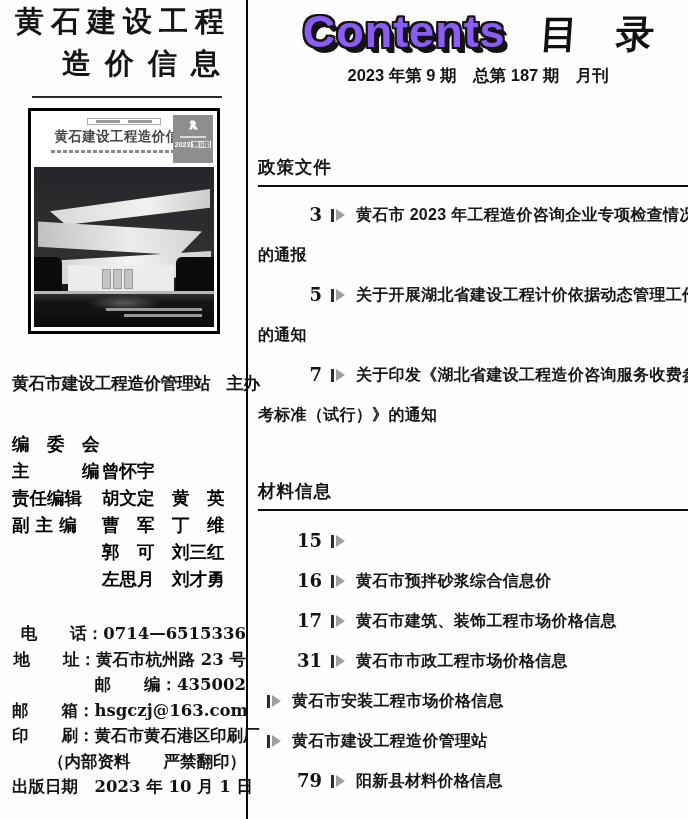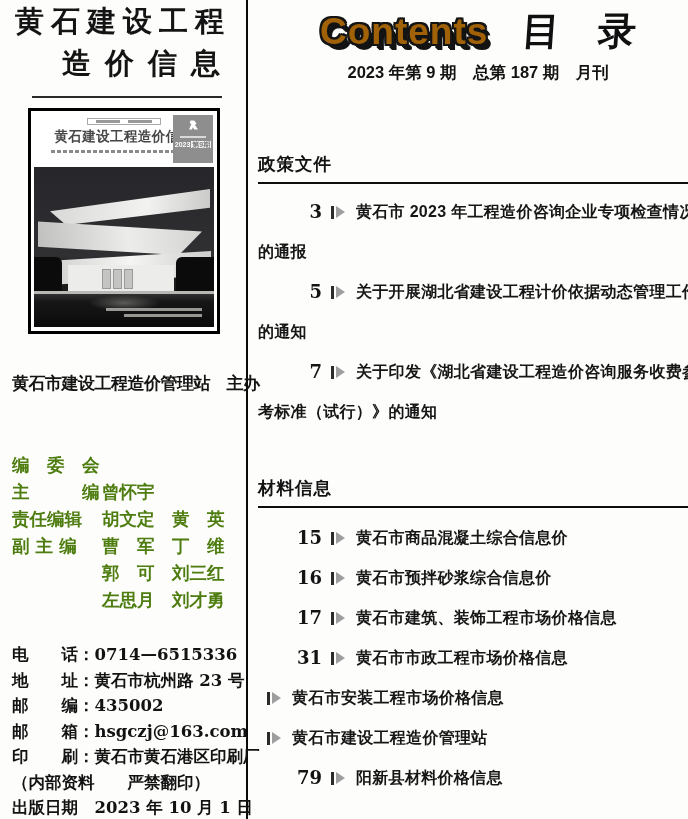--- a/index.html
+++ b/index.html
@@ -37,32 +37,32 @@
   .tree.t-l { left:-6px; } .tree.t-r { right:-6px; width:44px; }
   .water { position:absolute; bottom:0; left:0; right:0; height:36px; background:linear-gradient(180deg,#3c3c3c 0,#161616 30%,#0b0b0b 100%); }
   .water::before { content:""; position:absolute; top:0; left:0; right:0; height:3px; background:#cfcfcb; opacity:.85; }
   .water::after { content:""; position:absolute; top:4px; left:30%; width:40%; height:16px; background:radial-gradient(ellipse at center,rgba(220,220,215,.35),transparent 70%); }
   .cover-foot-text { position:absolute; right:12px; bottom:10px; display:flex; flex-direction:column; align-items:flex-end; gap:3px; }
   .cover-foot-text i { display:block; height:3px; background:#b9b9b4; opacity:.8; }
   .cover-foot-text i.f1 { width:96px; } .cover-foot-text i.f2 { width:78px; }
 
   .sponsor { margin-top:38px; font-family:"DejaVu Serif","Liberation Serif",serif; font-weight:900; font-size:17px; letter-spacing:-0.5px; white-space:nowrap; color:#141414; }
 
-  .editorial { margin-top:57px; font-family:"DejaVu Serif","Liberation Serif",serif; font-weight:900; font-size:17.5px; color:#4d7c0f; }
+  .editorial { margin-top:36px; font-family:"DejaVu Serif","Liberation Serif",serif; font-weight:900; font-size:17.5px; color:#000000; }
   .ed-row { display:flex; line-height:27px; white-space:nowrap; }
   .ed-label { flex:0 0 90px; }
   .ed-names { }
 
   .contact { margin-top:28px; font-family:"DejaVu Serif","Liberation Serif",serif; font-weight:700; font-size:16.5px; color:#121212; }
-  .ct-row { line-height:25.5px; white-space:nowrap; }
+  .ct-row { line-height:25.5px; white-space:nowrap;text-align:right; }
 
   
   .right { flex:1; padding:4px 0 0 10px; }
   .toc-header { display:flex; justify-content:center; align-items:baseline; gap:34px; margin-top:2px; }
-  .word-en { font-size:37px; font-weight:900; letter-spacing:1px; color:#a16207; font-family:"Liberation Sans",sans-serif;
+  .word-en { font-size:45px; font-weight:900; letter-spacing:1px; color:#8b5cf6; font-family:"Liberation Sans",sans-serif;
     text-shadow:-2px -2px 0 #141414, 2px -2px 0 #141414, -2px 2px 0 #141414, 2px 2px 0 #141414,
                 -2px 0 0 #141414, 2px 0 0 #141414, 0 -2px 0 #141414, 0 2px 0 #141414,
                 3px 4px 0 #141414, 4px 5px 0 #141414, 5px 6px 0 #141414; }
   .word-cn { font-size:38px; font-weight:900; font-family:"DejaVu Serif","Liberation Serif",serif; color:#101010; transform:skewX(-4deg); }
   .issue-line { text-align:center; font-weight:700; font-size:16.5px; margin-top:5px; color:#131313; }
 
   .sec-title { margin-top:68px; font-size:17.5px; font-weight:800; letter-spacing:1px; padding-bottom:6px; border-bottom:2.5px solid #0e0e0e; color:#131313; }
   .sec-title.material { margin-top:44px; }
   .entries { margin-top:8px; }
   .entries.material { margin-top:10px; }
@@ -211,21 +211,20 @@
 
     <div class="sec-title material">材料信息</div>
     <div class="entries material">
 
       <div class="toc-line1">
         <span class="page-num">15</span>
         <span class="bullet">
             <i class="bar"></i>
             <i class="tri"></i>
           </span>
-        <span class="entry-title">黄石市商品混凝土综合信息价</span>
       </div>
       <div class="toc-line1">
         <span class="page-num">16</span>
         <span class="bullet">
             <i class="bar"></i>
             <i class="tri"></i>
           </span>
         <span class="entry-title">黄石市预拌砂浆综合信息价</span>
       </div>
       <div class="toc-line1">

